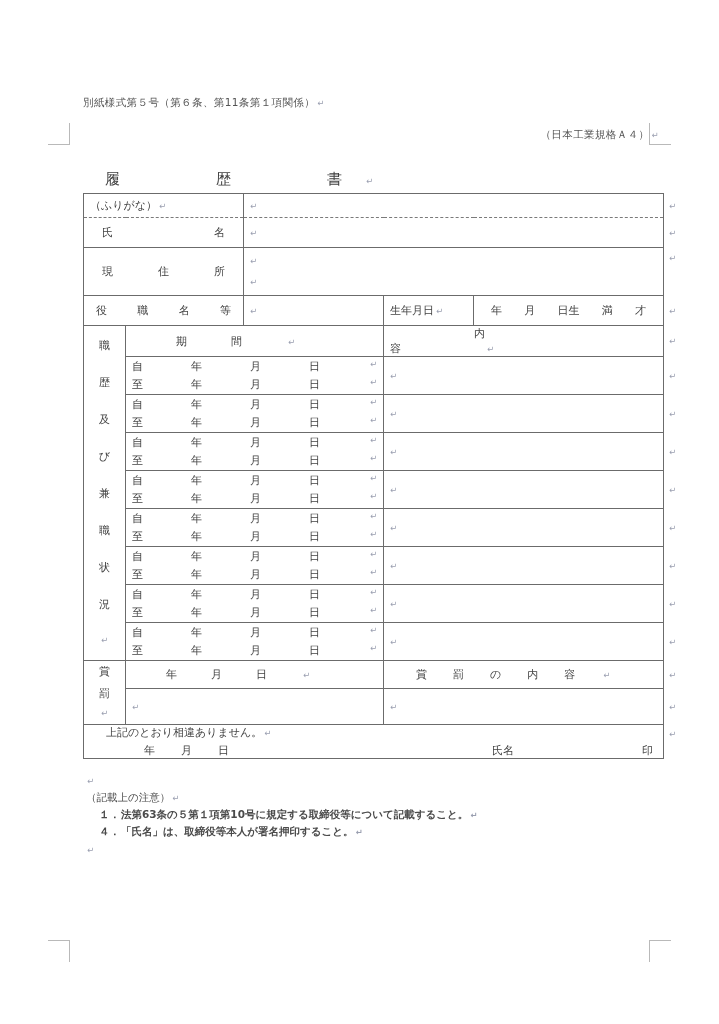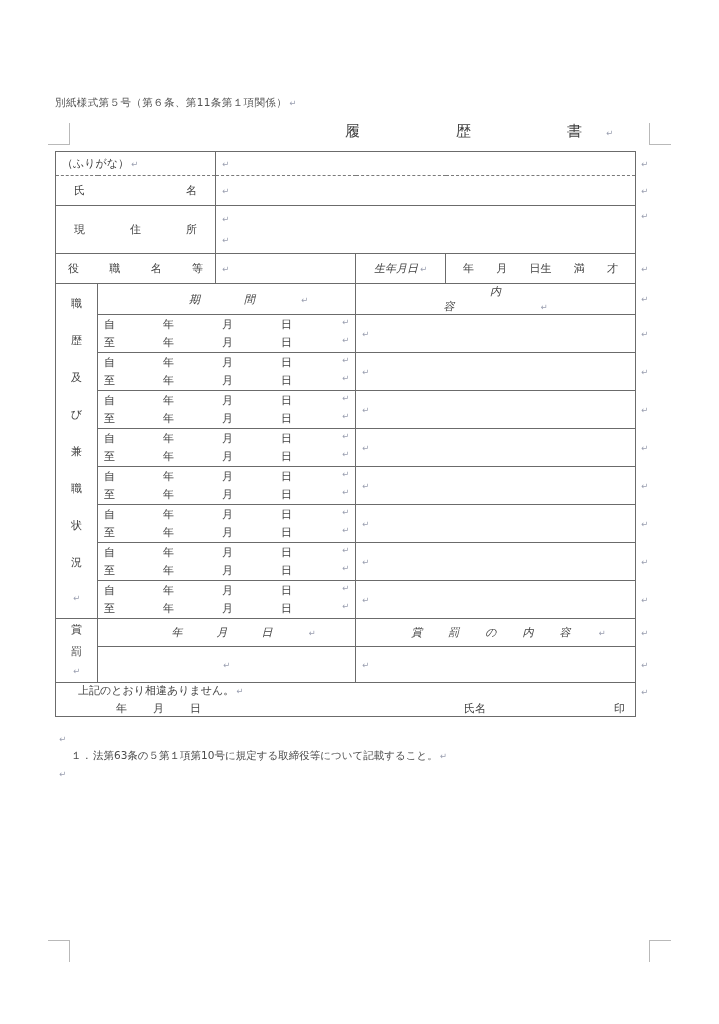--- a/index.html
+++ b/index.html
@@ -23,41 +23,41 @@
     border-style: solid;
   }
   .crop.tl { left: 48px;  top: 123px; border-width: 0 1px 1px 0; }
   .crop.tr { right: 48px; top: 123px; border-width: 0 0 1px 1px; }
   .crop.bl { left: 48px;  bottom: 62px; border-width: 1px 1px 0 0; }
   .crop.br { right: 48px; bottom: 62px; border-width: 1px 0 0 1px; }
 
   
   .page {
     position: absolute;
-    left: 55px; top: 96px;
+    left: 83px; top: 96px;
     width: 580px;
   }
 
   .doc-ref {
     font-size: 10.5px;
     letter-spacing: .4px;
     color: #535353;
     white-space: nowrap;
   }
   .jis-line {
     margin-top: 18px;
     text-align: right;
     font-size: 10.5px;
     letter-spacing: .4px;
     color: #535353;
     padding-right: 4px;
   }
   .doc-title {
-    margin-top: 12px;
-    text-align: right;
+    margin-top: 28px;
+    text-align: left;
     font-size: 15px;
     letter-spacing: 22px;
     padding-left: 22px;
     color: #3e3e3e;
   }
 
   
   .pil {
     color: #9a9fb0;
     font-size: 8.5px;
@@ -65,21 +65,21 @@
     margin-left: 2px;
     font-family: "DejaVu Sans", sans-serif;
   }
   .pil-cell {
     color: #9a9fb0;
     font-size: 8.5px;
   }
 
   
   table.form {
-    margin-top: 10px;
+    margin-top: 4px;
     width: 580px;
     border-collapse: collapse;
     table-layout: fixed;
     position: relative;
   }
   table.form td {
     border: 1px solid #6b6b6b;
     font-size: 11px;
     color: #434343;
     padding: 0 6px;
@@ -87,21 +87,21 @@
     position: relative;
   }
 
   .lbl-sp {
     display: flex;
     justify-content: space-between;
     letter-spacing: 0;
   }
   .lbl-sp > span:last-child { margin-right: 0; }
 
-  .ctr { text-align: center; font-style: italic; }
+  .ctr { text-align: left; }
   .no-bottom { border-bottom: 1px dashed #7a7a7a !important; }
   .no-top    { border-top: none !important; }
 
   .rowmark {
     position: absolute;
     right: -13px;
     top: 50%;
     transform: translateY(-50%);
     color: #9a9fb0;
     font-size: 8.5px;
@@ -157,39 +157,42 @@
 
   
   .notes {
     margin-top: 16px;
     font-size: 10.5px;
     line-height: 1.62;
     color: #4a4a4a;
   }
   .notes .note-head { padding-left: 3px; }
   .notes ol { list-style: none; margin: 0; padding: 0; }
-  .notes li { padding-left: 16px; white-space: nowrap; }
+  .notes li { padding-left: 16px; white-space: nowrap; font-weight: bold; }
   .notes li .num { margin-right: 1px; }
 
   .lead-pil { color: #9a9fb0; font-size: 8.5px; padding-left: 4px; }
 </style>
 </head>
 <body>
 
 <div class="crop tl"></div>
 <div class="crop tr"></div>
 <div class="crop bl"></div>
 <div class="crop br"></div>
 
 <div class="page">
 
   <div class="doc-ref">
     <span>別紙様式第５号（第６条、第11条第１項関係）</span><span class="pil">↵</span>
   </div>
 
+  <div class="jis-line">
+    <span>（日本工業規格Ａ４）</span><span class="pil">↵</span>
+  </div>
 
   <div class="doc-title">
     <span>履　　歴　　書</span><span class="pil">↵</span>
   </div>
 
   <table class="form">
     <colgroup>
       <col style="width:42px">
       <col style="width:118px">
       <col style="width:140px">
@@ -506,21 +509,27 @@
           </div>
           <span class="rowmark" style="top:26%;">↵</span>
         </td>
       </tr>
 
     </tbody>
   </table>
 
   <div class="notes">
     <div class="lead-pil">↵</div>
+    <div class="note-head">
+      <span>（記載上の注意）</span><span class="pil">↵</span>
+    </div>
     <ol>
       <li>
         <span class="num">１．</span><span>法第63条の５第１項第10号に規定する取締役等について記載すること。</span><span class="pil">↵</span>
       </li>
+      <li>
+        <span class="num">４．</span><span>「氏名」は、取締役等本人が署名押印すること。</span><span class="pil">↵</span>
+      </li>
     </ol>
     <div class="lead-pil" style="padding-top:4px;">↵</div>
   </div>
 
 </div>
 
 </body></html>

